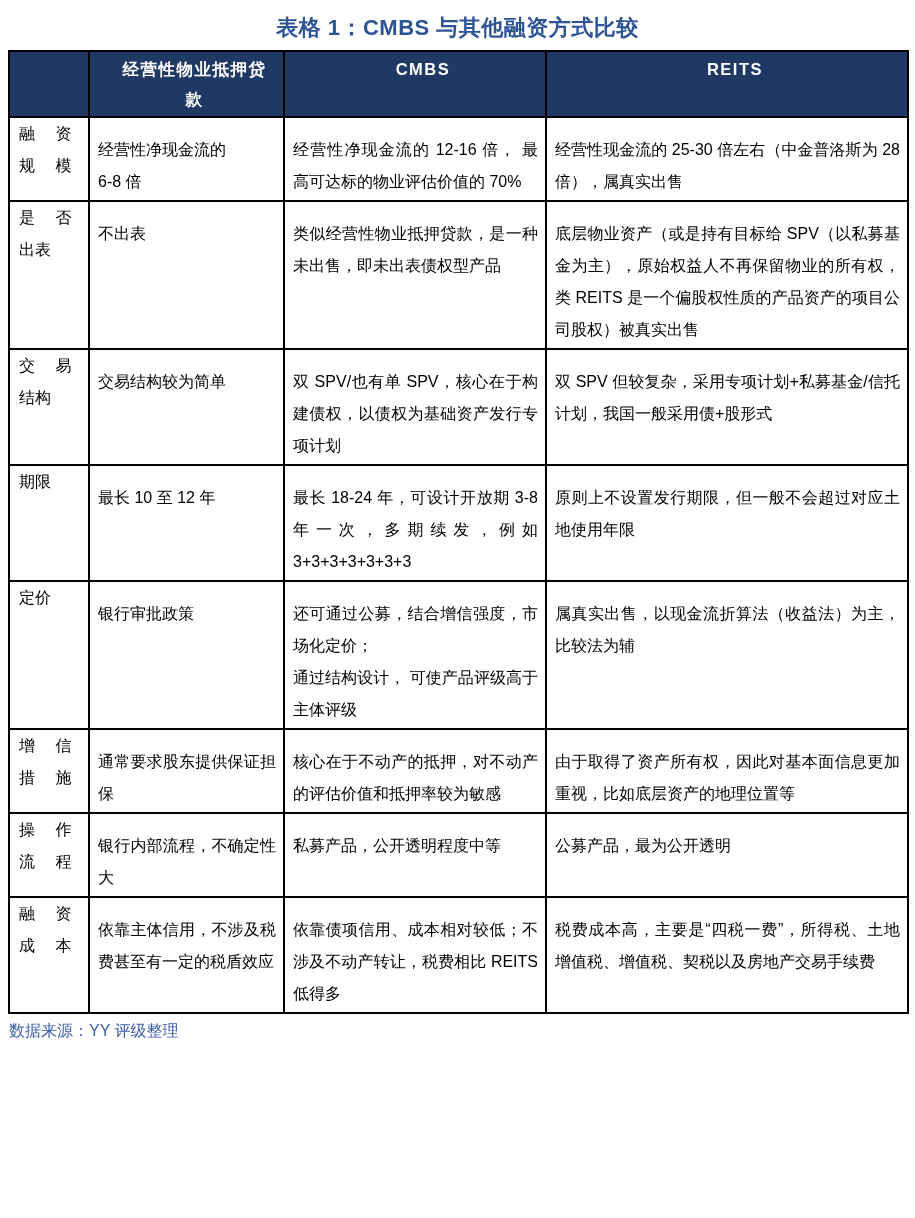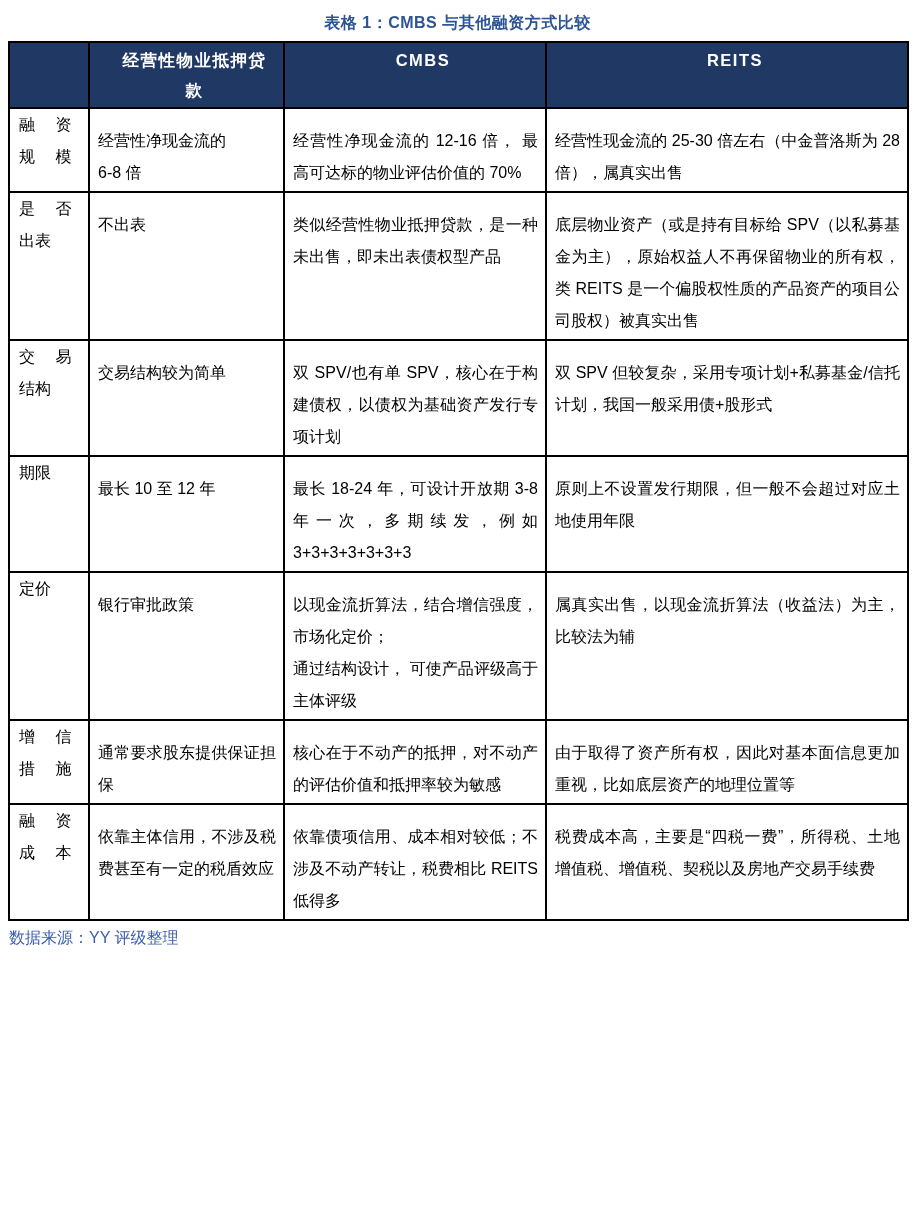--- a/index.html
+++ b/index.html
@@ -12,21 +12,21 @@
   .page {
     width: 915px;
     height: 1218px;
     background: #ffffff;
     overflow: hidden;
     box-sizing: border-box;
   }
   .title {
     text-align: center;
     font-weight: bold;
-    font-size: 16px;
+    font-size: 22px;
     color: #2E5496;
     padding: 13px 0 7px 0;
     letter-spacing: 0.5px;
   }
   table.cmp {
     border-collapse: collapse;
     table-layout: fixed;
     width: 899px;
     margin-left: 8px;
   }
@@ -114,30 +114,37 @@
       </tr>
       <tr>
         <td class="rowlabel">期限</td>
         <td class="body">最长 10 至 12 年</td>
         <td class="body">最长 18-24 年，可设计开放期 3-8 年一次，多期续发，例如 3+3+3+3+3+3+3</td>
         <td class="body">原则上不设置发行期限，但一般不会超过对应土地使用年限</td>
       </tr>
       <tr>
         <td class="rowlabel">定价</td>
         <td class="body">银行审批政策</td>
-        <td class="body">以现金流折算法，结合增信强度，市场化定价；
+        <td class="body">还可通过公募，结合增信强度，市场化定价；
 通过结构设计， 可使产品评级高于主体评级</td>
         <td class="body">属真实出售，以现金流折算法（收益法）为主，比较法为辅</td>
       </tr>
       <tr>
         <td class="rowlabel">增 信
 措 施</td>
         <td class="body">通常要求股东提供保证担保</td>
         <td class="body">核心在于不动产的抵押，对不动产的评估价值和抵押率较为敏感</td>
         <td class="body">由于取得了资产所有权，因此对基本面信息更加重视，比如底层资产的地理位置等</td>
+      </tr>
+      <tr>
+        <td class="rowlabel">操 作
+流 程</td>
+        <td class="body">银行内部流程，不确定性大</td>
+        <td class="body">私募产品，公开透明程度中等</td>
+        <td class="body">公募产品，最为公开透明</td>
       </tr>
       <tr>
         <td class="rowlabel">融 资
 成 本</td>
         <td class="body">依靠主体信用，不涉及税费甚至有一定的税盾效应</td>
         <td class="body">依靠债项信用、成本相对较低；不涉及不动产转让，税费相比 REITS 低得多</td>
         <td class="body">税费成本高，主要是“四税一费”，所得税、土地增值税、增值税、契税以及房地产交易手续费</td>
       </tr>
     </tbody>
   </table>

